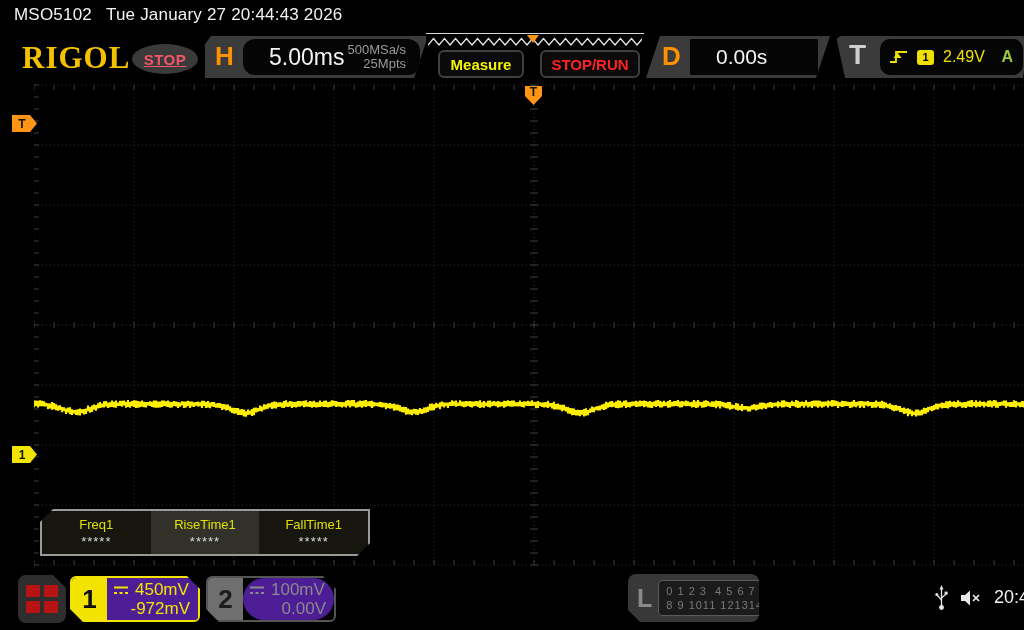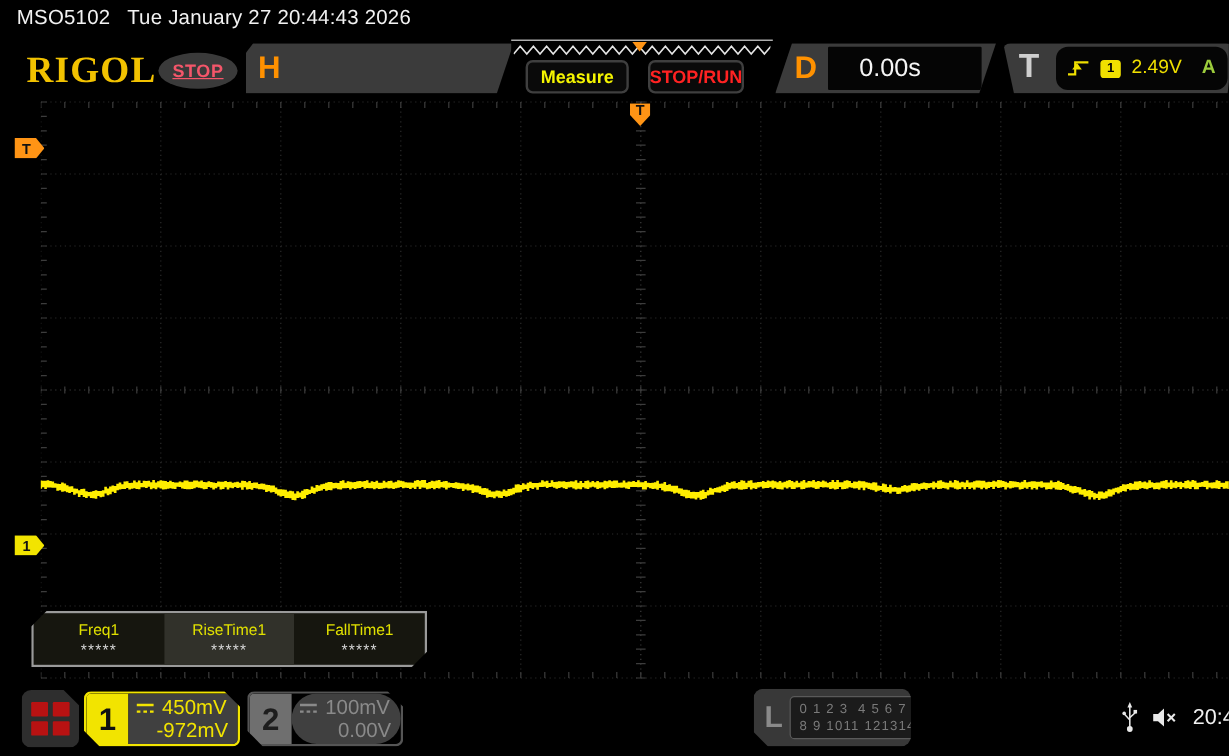--- a/index.html
+++ b/index.html
@@ -34,21 +34,21 @@
         display:flex;align-items:center;}
   .hblock .tb{color:#f5f5f5;font-size:23px;margin-left:26px;}
   .hblock .rates{margin-left:auto;margin-right:14px;text-align:right;color:#9a9a9a;font-size:13px;line-height:14px;}
   .zigzagbar{position:absolute;left:416px;top:33px;width:218px;height:18px;background:#000;border-top:1px solid #d8d8d8;}
   .zigzagbar svg{position:absolute;left:2px;top:1px;}
   .zigzagbar .tri{position:absolute;left:101px;top:1px;width:0;height:0;
         border-left:6px solid transparent;border-right:6px solid transparent;border-top:8px solid var(--trig-orange);}
   .btn{position:absolute;top:50px;height:28px;background:#0a0a0a;border:2px solid #3f3f3f;border-radius:6px;
         display:flex;align-items:center;justify-content:center;font-weight:bold;font-size:15px;}
   .btn.measure{left:428px;width:86px;color:#f5f500;}
-  .btn.stoprun{left:530px;width:80px;color:var(--run-red);}
+  .btn.stoprun{left:530px;width:100px;color:var(--run-red);}
   .dblock{position:absolute;left:636px;top:36px;width:184px;height:42px;background:var(--blk-gray);
         clip-path:polygon(14px 0,100% 0,calc(100% - 14px) 100%,0 100%);}
   .dblock .letter{position:absolute;left:16px;top:5px;font-size:26px;font-weight:bold;color:var(--accent-orange);}
   .dblock .pill{position:absolute;left:44px;top:3px;right:12px;bottom:3px;background:#050505;border-radius:1px;
         display:flex;align-items:center;}
   .dblock .val{color:#f5f5f5;font-size:21px;margin-left:26px;}
   .tblock{position:absolute;left:826px;top:36px;width:192px;height:42px;background:var(--blk-gray);
         border-radius:6px;clip-path:polygon(0 0,100% 0,calc(100% - 5px) 100%,9px 100%);}
   .tblock .letter{position:absolute;left:13px;top:3px;font-size:28px;font-weight:bold;color:#cfcfcf;}
   .tblock .pill{position:absolute;left:44px;top:3px;right:5px;bottom:3px;background:#050505;border-radius:10px;
@@ -64,42 +64,42 @@
   .trigflag{position:absolute;left:515px;top:4px;width:17px;height:19px;background:var(--trig-orange);
         clip-path:polygon(0 0,100% 0,100% 52%,50% 100%,0 52%);color:#111;font-size:12px;font-weight:bold;
         text-align:center;line-height:13px;cursor:pointer;}
   .lmarker{position:absolute;left:2px;width:25px;height:17px;color:#111;font-size:12px;font-weight:bold;
         display:flex;align-items:center;justify-content:center;padding-right:5px;
         clip-path:polygon(0 0,72% 0,100% 50%,72% 100%,0 100%);cursor:pointer;}
   .lmarker.trig{top:33px;background:var(--trig-orange);}
   .lmarker.ch1{top:364px;background:var(--ch1-yellow);}
 
   
-  .mpanel{position:absolute;left:16px;top:509px;width:330px;height:47px;background:#16160f;
+  .mpanel{position:absolute;left:30px;top:509px;width:330px;height:47px;background:#16160f;
         border:2px solid #9a9a9a;display:flex;
         clip-path:polygon(13px 0,100% 0,100% calc(100% - 13px),calc(100% - 13px) 100%,0 100%,0 13px);}
   .mcol{flex:1;display:flex;flex-direction:column;align-items:center;justify-content:center;gap:2px;}
   .mcol.hl{background:#31312a;}
   .mlabel{color:#e0e000;font-size:13px;}
   .mval{color:#d8d8d8;font-size:13px;letter-spacing:1px;}
 
   
   .navbtn{position:absolute;left:8px;top:575px;width:48px;height:48px;background:#2e2e2e;border-radius:8px;
         clip-path:polygon(0 0,calc(100% - 13px) 0,100% 13px,100% 100%,0 100%);
         display:flex;align-items:center;justify-content:center;}
   .navbtn .grid2{display:grid;grid-template-columns:14px 14px;grid-template-rows:12px 12px;gap:4px;}
   .navbtn .sq{background:#b81212;border-radius:1px;}
   .chbox{position:absolute;top:576px;width:130px;height:46px;border-radius:6px;display:flex;overflow:hidden;
         clip-path:polygon(0 0,calc(100% - 13px) 0,100% 13px,100% 100%,13px 100%,0 calc(100% - 13px));}
   .chbox.c1{left:60px;border:2px solid var(--ch1-yellow);}
   .chbox.c2{left:196px;border:2px solid #555;}
   .chtab{width:35px;display:flex;align-items:center;justify-content:center;font-size:26px;font-weight:bold;}
   .c1 .chtab{background:var(--ch1-yellow);color:#111;}
   .c2 .chtab{background:#6f6f6f;color:#1d1d1d;}
-  .chvals{flex:1;background:#404040;padding:2px 8px 2px 6px;display:flex;flex-direction:column;justify-content:center;}
+  .chvals{flex:1;background:#4c1d95;padding:2px 8px 2px 6px;display:flex;flex-direction:column;justify-content:center;}
   .c1 .chvals{color:var(--ch1-yellow);}
   .c2 .chvals{color:var(--ch2-gray);border-radius:21px;}
   .chrow{display:flex;align-items:center;gap:6px;font-size:17px;line-height:19px;}
   .chrow.off{justify-content:flex-end;}
   .lbox{position:absolute;left:618px;top:574px;width:131px;height:48px;background:#383838;border-radius:8px;
         clip-path:polygon(0 0,100% 0,100% 100%,12px 100%,0 calc(100% - 12px));
         display:flex;align-items:center;gap:6px;padding-left:9px;}
   .lbox .l{color:#8a8a8a;font-size:25px;font-weight:bold;}
   .lbox .nums{background:#1b1b1b;border:1px solid #5a5a5a;border-radius:4px;padding:3px 7px;color:#7a7a7a;
         font-size:11px;line-height:14px;letter-spacing:1px;white-space:pre;}
@@ -113,20 +113,27 @@
 
   <div class="topbar">
     <span>MSO5102</span><span>Tue January 27 20:44:43 2026</span>
   </div>
 
   <div class="logo">RIGOL</div>
   <div class="runstate">STOP</div>
 
   <div class="hblock">
     <div class="letter">H</div>
+    <div class="pill">
+      <span class="tb">5.00ms</span>
+      <span class="rates">
+        <span>500MSa/s</span><br>
+        <span>25Mpts</span>
+      </span>
+    </div>
   </div>
 
   <div class="zigzagbar">
     <svg id="zigzag" width="214" height="16">
         <polyline points="0.0,10 5.5,3.5 11.0,10 16.5,3.5 22.0,10 27.5,3.5 33.0,10 38.5,3.5 44.0,10 49.5,3.5 55.0,10 60.5,3.5 66.0,10 71.5,3.5 77.0,10 82.5,3.5 88.0,10 93.5,3.5 99.0,10 104.5,3.5 110.0,10 115.5,3.5 121.0,10 126.5,3.5 132.0,10 137.5,3.5 143.0,10 148.5,3.5 154.0,10 159.5,3.5 165.0,10 170.5,3.5 176.0,10 181.5,3.5 187.0,10 192.5,3.5 198.0,10 203.5,3.5 209.0,10 214.5,3.5 " stroke="#e4e4e4" stroke-width="1.4" fill="none"></polyline>
       </svg>
     <div class="tri"></div>
   </div>
 
   <button class="btn measure">Measure</button>

